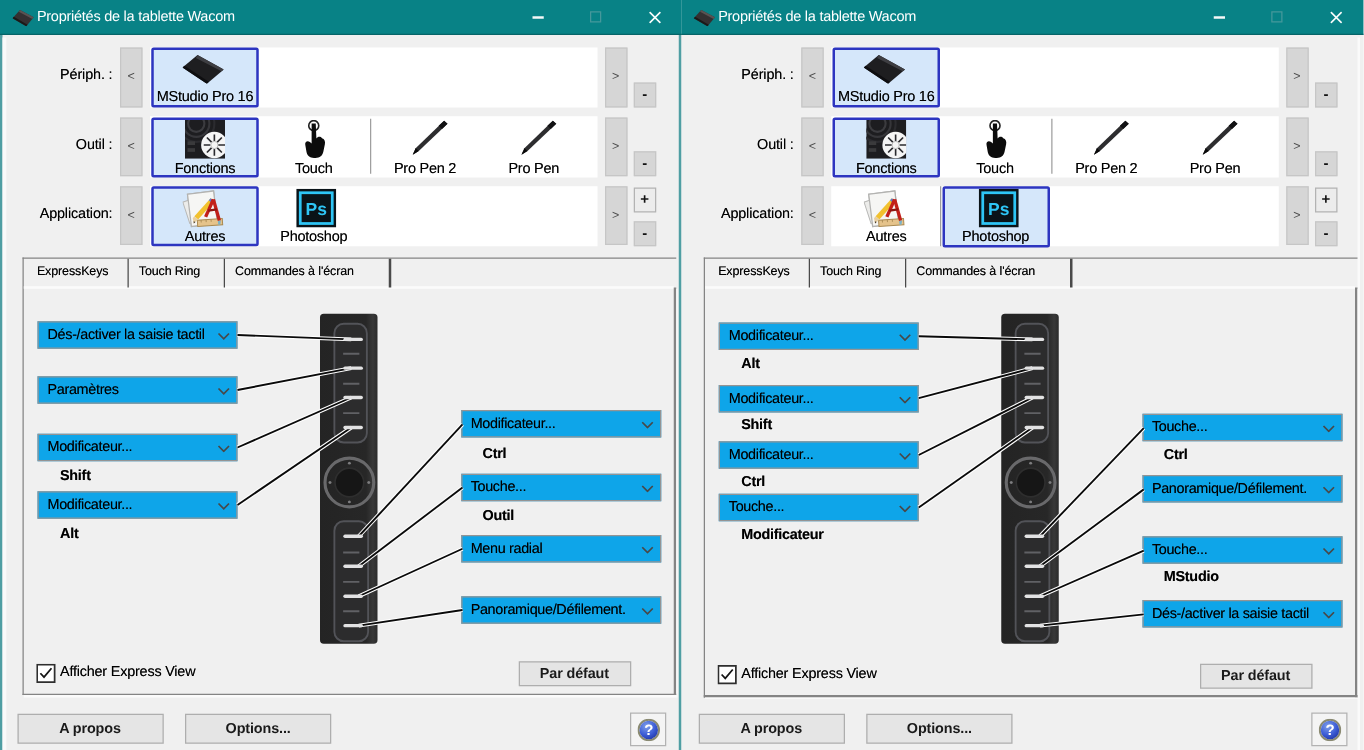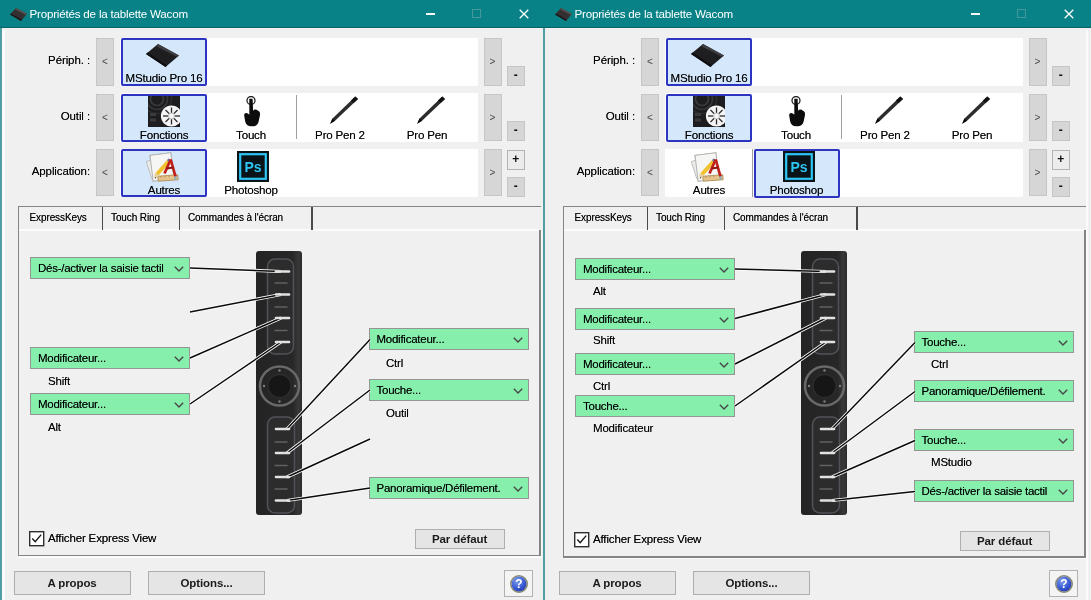--- a/index.html
+++ b/index.html
@@ -16,25 +16,25 @@
   .smallbtn{width:17.5px;height:20px;background:#d6d6d6;border:1px solid #c6c6c6;
     text-align:center;font-size:12px;line-height:17px;color:#111;font-weight:bold;}
   .wlist{background:#ffffff;width:358px;}
   .selbox{width:86px;height:48px;background:#d5e7fa;border:2px solid #2d35c0;border-radius:2px;}
   .itext{width:100%;text-align:center;font-size:11.6px;letter-spacing:-0.2px;bottom:2px;left:0;text-shadow:0 0 .5px rgba(0,0,0,.55);}
   .vsep{width:1px;background:#9f9f9f;}
   .paneline{background:#848484;}
   .panewhite{background:#fbfbfb;}
   .tabsep{width:1.5px;background:#4a4a4a;top:207px;height:22.5px;}
   .tabtext{top:211.5px;font-size:10px;letter-spacing:-0.1px;text-shadow:0 0 .5px rgba(0,0,0,.6);white-space:nowrap;}
-  .combo{width:160px;height:22px;background:#86efac;border:1px solid #949494;}
+  .combo{width:160px;height:22px;background:#0ea5e9;border:1px solid #949494;}
   .smallbtn.plus{background:#ececec;border-color:#b3b3b3;}
   .combo .ct{left:7px;top:4px;font-size:11.5px;letter-spacing:-0.25px;white-space:nowrap;text-shadow:0 0 .5px rgba(0,0,0,.55);}
   .combo svg{right:5px;top:8px;}
-  .sublab{font-size:11.5px;letter-spacing:-0.2px;text-shadow:0 0 .5px rgba(0,0,0,.55);white-space:nowrap;}
+  .sublab{font-size:11.5px;letter-spacing:-0.2px;text-shadow:0 0 .5px rgba(0,0,0,.55);white-space:nowrap;font-weight:bold;}
   .pbtn{background:#e5e5e5;border:1px solid #aeaeae;text-align:center;
     font-size:11.5px;font-weight:bold;letter-spacing:-0.1px;color:#1a1a1a;}
 </style>
 </head>
 <body>
 <div id="stage">
   <div class="tealstrip" style="left:0;width:2px;"></div>
   <div class="tealstrip" style="left:542.5px;width:2.5px;"></div>
   <div class="whitestrip" style="left:2px;width:2.5px;"></div>
   <div class="whitestrip" style="left:1086px;width:2px;"></div>
@@ -166,20 +166,26 @@
     <div class="tabsep" style="left:311px"></div>
     <div class="tabtext" style="left:29.5px">ExpressKeys</div>
     <div class="tabtext" style="left:111px">Touch Ring</div>
     <div class="tabtext" style="left:188px">Commandes à l'écran</div>
     <div class="combo" style="left:30px;top:257px;width:160px">
       <span class="ct">Dés-/activer la saisie tactil</span>
       <svg width="10" height="6" viewBox="0 0 10 6">
         <polyline points="0.8,0.8 5,5 9.2,0.8" fill="none" stroke="#484848" stroke-width="1.4"></polyline>
       </svg>
     </div>
+    <div class="combo" style="left:30px;top:301px;width:160px">
+      <span class="ct">Paramètres</span>
+      <svg width="10" height="6" viewBox="0 0 10 6">
+        <polyline points="0.8,0.8 5,5 9.2,0.8" fill="none" stroke="#484848" stroke-width="1.4"></polyline>
+      </svg>
+    </div>
     <div class="combo" style="left:30px;top:347px;width:160px">
       <span class="ct">Modificateur...</span>
       <svg width="10" height="6" viewBox="0 0 10 6">
         <polyline points="0.8,0.8 5,5 9.2,0.8" fill="none" stroke="#484848" stroke-width="1.4"></polyline>
       </svg>
     </div>
     <div class="sublab" style="left:48px;top:374.5px">Shift</div>
     <div class="combo" style="left:30px;top:393px;width:160px">
       <span class="ct">Modificateur...</span>
       <svg width="10" height="6" viewBox="0 0 10 6">
@@ -194,20 +200,26 @@
       </svg>
     </div>
     <div class="sublab" style="left:386.0px;top:356.5px">Ctrl</div>
     <div class="combo" style="left:368.5px;top:378.5px;width:160px">
       <span class="ct">Touche...</span>
       <svg width="10" height="6" viewBox="0 0 10 6">
         <polyline points="0.8,0.8 5,5 9.2,0.8" fill="none" stroke="#484848" stroke-width="1.4"></polyline>
       </svg>
     </div>
     <div class="sublab" style="left:386.0px;top:407.0px">Outil</div>
+    <div class="combo" style="left:368.5px;top:427.5px;width:160px">
+      <span class="ct">Menu radial</span>
+      <svg width="10" height="6" viewBox="0 0 10 6">
+        <polyline points="0.8,0.8 5,5 9.2,0.8" fill="none" stroke="#484848" stroke-width="1.4"></polyline>
+      </svg>
+    </div>
     <div class="combo" style="left:368.5px;top:476.5px;width:160px">
       <span class="ct">Panoramique/Défilement.</span>
       <svg width="10" height="6" viewBox="0 0 10 6">
         <polyline points="0.8,0.8 5,5 9.2,0.8" fill="none" stroke="#484848" stroke-width="1.4"></polyline>
       </svg>
     </div>
     <svg style="left:185px;top:246px" width="190" height="276" viewBox="0 246 190 276">
       <defs>
         <linearGradient id="bgrad" x1="0" y1="0" x2="1" y2="0">
           <stop offset="0" stop-color="#242424"></stop>

